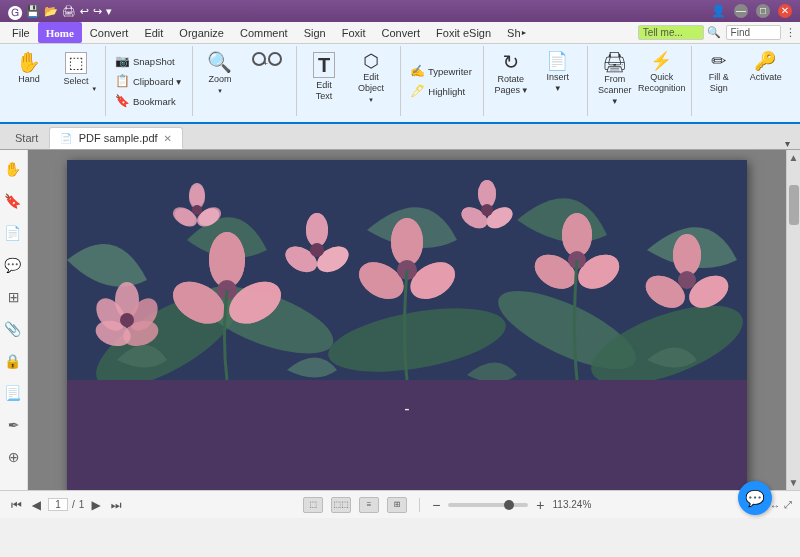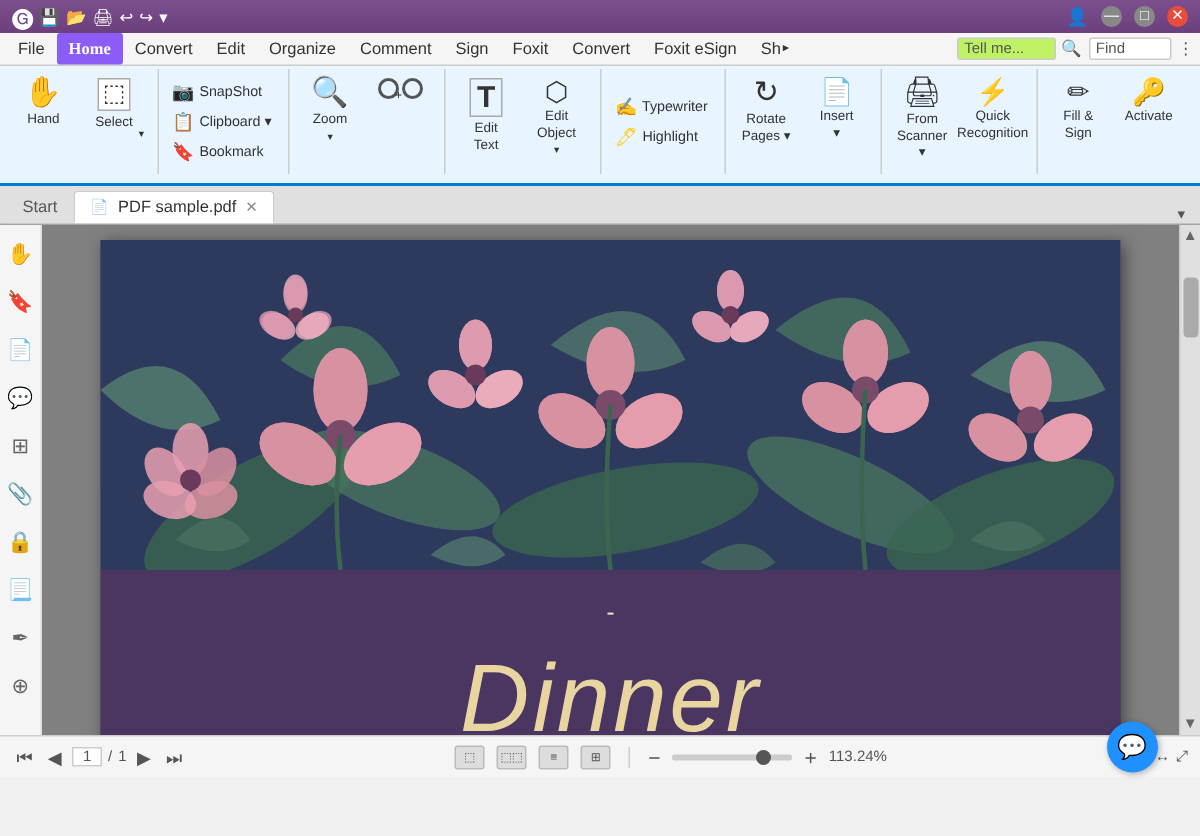--- a/index.html
+++ b/index.html
@@ -425,21 +425,20 @@
 
           <path d="M50 200 Q80 170 100 200 Q80 215 50 200" fill="#4a7260" opacity="0.7"></path>
           <path d="M580 200 Q610 175 630 200 Q610 215 580 200" fill="#4a7260" opacity="0.7"></path>
           <path d="M220 210 Q250 185 270 210 Q250 225 220 210" fill="#5a8a70" opacity="0.6"></path>
           <path d="M400 215 Q430 190 450 215 Q430 230 400 215" fill="#4a7260" opacity="0.7"></path>
         </svg>
       </div>
 
       <div class="pdf-text-area" style="background:#4a3660;width:100%;">
         <div class="dash">-</div>
-        <div class="dinner-text">Dinner</div>
       </div>
     </div>
 
     <div class="chat-bubble" style="position:fixed;bottom:42px;right:28px;z-index:10;">
       <span>💬</span>
     </div>
   </div>
 
   <div class="v-scrollbar">
     <span style="font-size:10px;color:#666;cursor:pointer;padding:2px;">▲</span>

